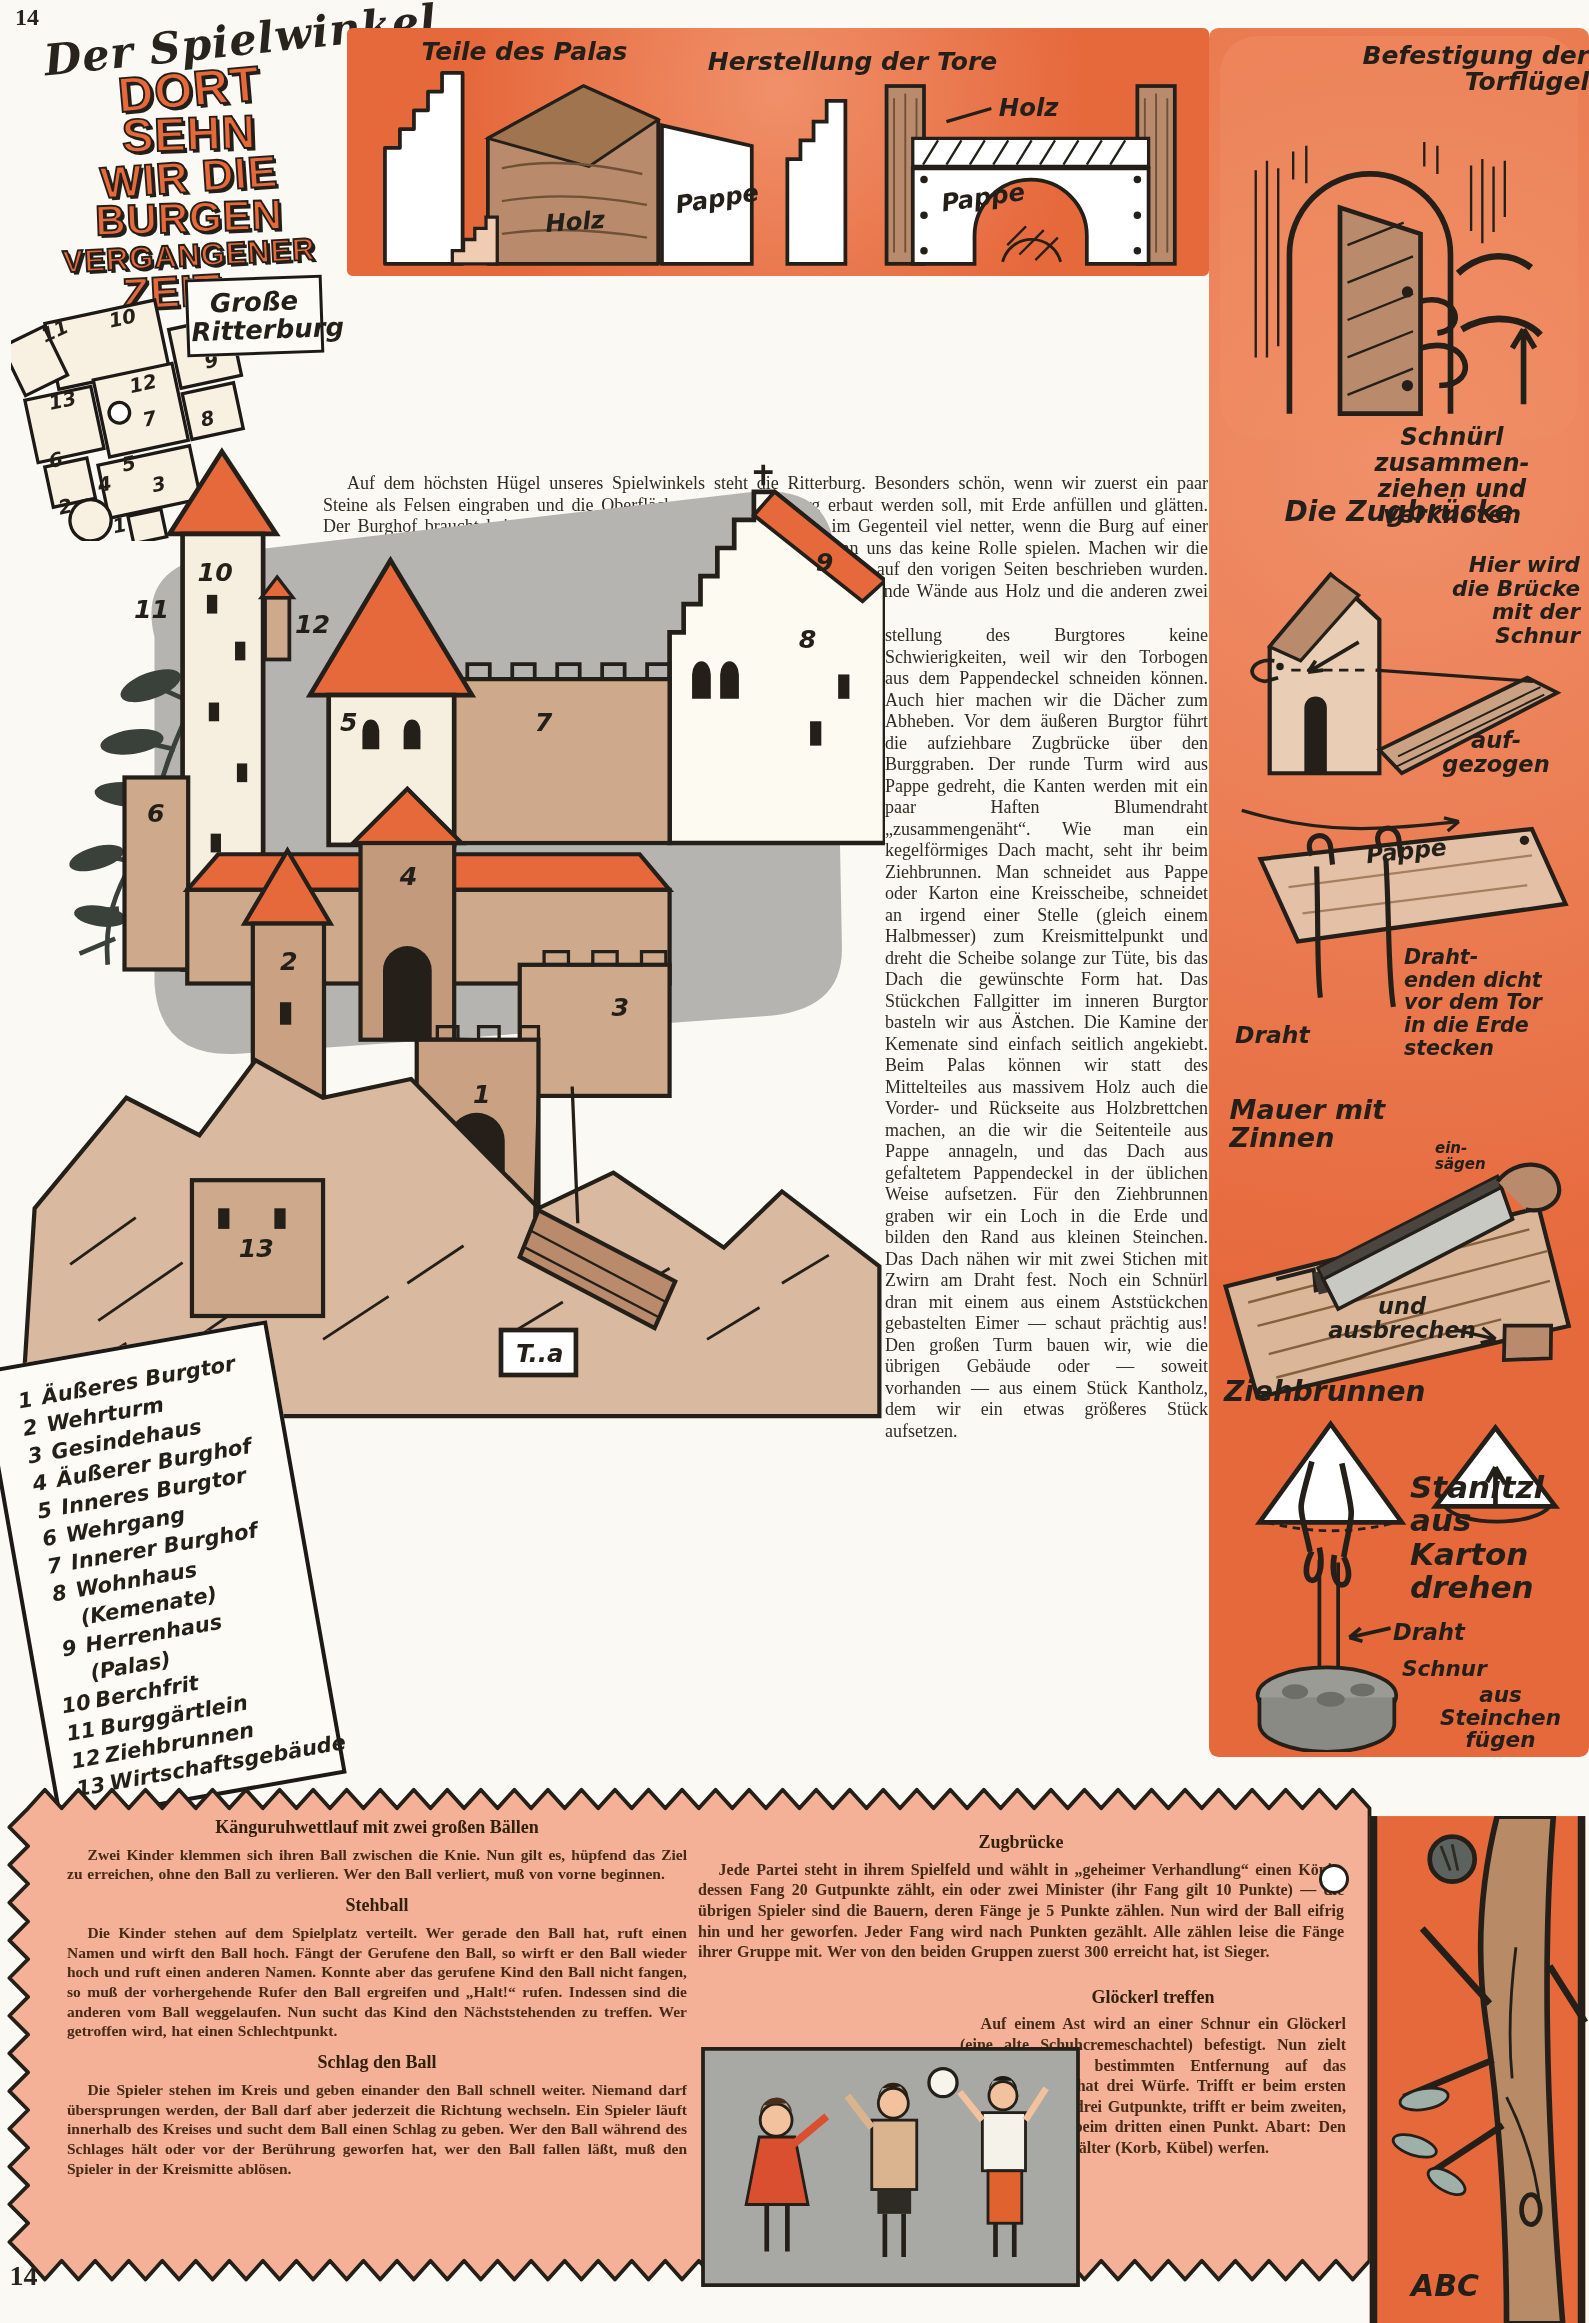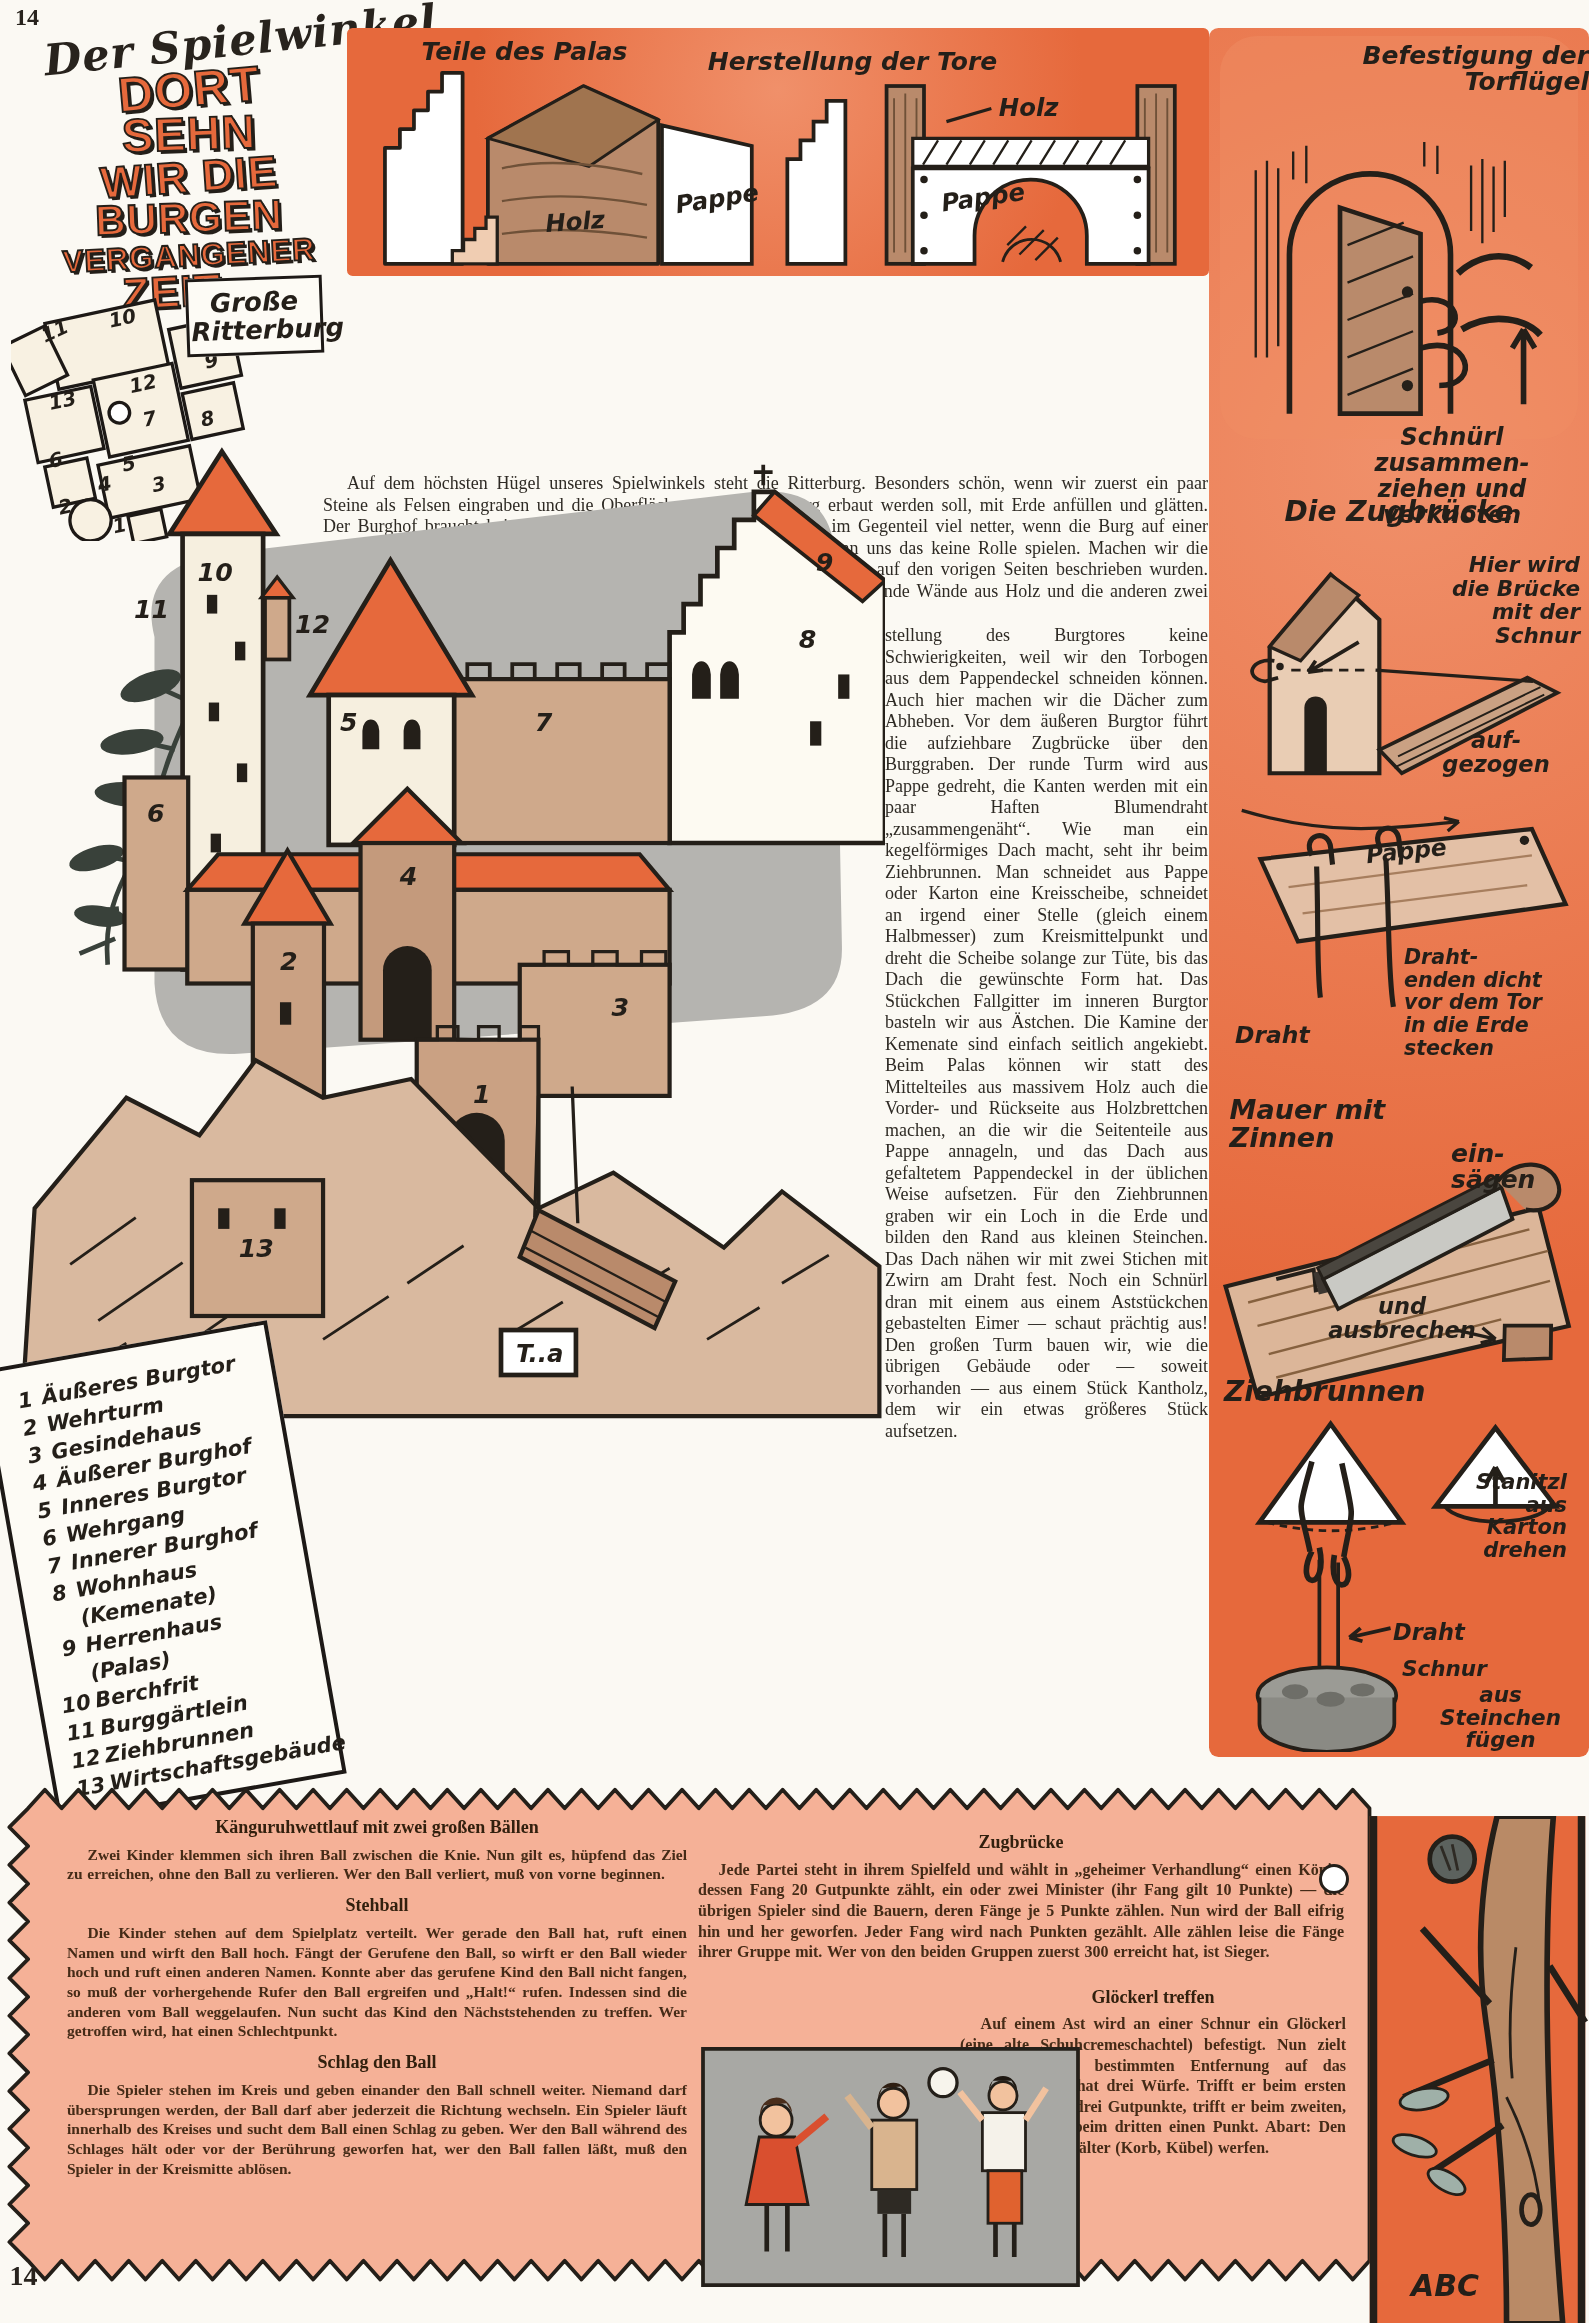--- a/index.html
+++ b/index.html
@@ -200,21 +200,21 @@
       <polygon points="6,168 340,84 372,210 40,286" fill="#dcb699" stroke="#241f19" stroke-width="4.5"></polygon>
       <path d="M30,185 l300,-78 M40,210 l310,-80 M52,240 l300,-78 M60,265 l240,-62" stroke="#86613f" stroke-width="2.5"></path>
       <path d="M60,160 l40,-10 2,22 38,-9 -2,-22 40,-10 2,22 38,-9" fill="none" stroke="#241f19" stroke-width="4"></path>
       <rect x="102" y="148" width="40" height="24" fill="#3d3731" transform="rotate(-14 122 160)"></rect>
       <polygon points="110,160 300,62 312,96 126,192" fill="#c9c9c4" stroke="#241f19" stroke-width="4"></polygon>
       <polygon points="110,160 300,62 296,50 104,148" fill="#4a463f" stroke="#241f19" stroke-width="3"></polygon>
       <path d="M296,56 c20,-26 56,-22 64,0 c8,20 -12,34 -34,30" fill="#b98a6b" stroke="#241f19" stroke-width="4.5"></path>
       <polygon points="300,216 348,204 356,238 308,252" fill="#b98a6b" stroke="#241f19" stroke-width="4" transform="rotate(14 328 228)"></polygon>
       <path d="M250,214 l44,10 M294,224 l-14,-12 M294,224 l-16,4" stroke="#241f19" stroke-width="3.5" fill="none"></path>
     </svg>
-    <div class="abs hand pre" style="left:242px;top:1113px;width:131px;font-size:25px;line-height:1.05;">ein-
+    <div class="abs hand pre" style="left:226px;top:1113px;width:131px;font-size:15px;line-height:1.05;">ein-
 sägen</div>
     <div class="abs hand pre" style="left:90px;top:1267px;width:206px;font-size:22.5px;line-height:1.05;text-align:center;">und
 ausbrechen</div>
 
     <div class="abs hand" style="left:15px;top:1347px;font-size:28px;">Ziehbrunnen</div>
 
     
     <svg class="abs" style="left:13px;top:1377px;" width="354" height="347" viewBox="0 0 378 370">
       <polygon points="40,125 116,20 192,125" fill="#ffffff" stroke="#241f19" stroke-width="5"></polygon>
       <path d="M48,125 q70,18 138,0" fill="none" stroke="#241f19" stroke-width="3" stroke-dasharray="8 6"></path>
@@ -223,21 +223,21 @@
       <path d="M292,66 v40 M292,66 l-9,16 M292,66 l9,16" stroke="#241f19" stroke-width="5" fill="none"></path>
       <path d="M96,60 c-16,60 -14,40 -2,96 M96,156 c-20,40 18,44 8,-4 M128,62 c14,66 12,44 2,100 M130,162 c18,36 -18,44 -10,-2" fill="none" stroke="#241f19" stroke-width="6"></path>
       <path d="M104,165 v130 M124,168 v128" stroke="#241f19" stroke-width="4"></path>
       <ellipse cx="112" cy="310" rx="74" ry="30" fill="#9b9b95" stroke="#241f19" stroke-width="4"></ellipse>
       <path d="M40,312 v28 a72,30 0 0 0 144,0 v-28" fill="#8a8a84" stroke="#241f19" stroke-width="4"></path>
       <ellipse cx="78" cy="306" rx="14" ry="8" fill="#6e6e68"></ellipse>
         <ellipse cx="116" cy="314" rx="15" ry="8" fill="#6e6e68"></ellipse>
         <ellipse cx="150" cy="304" rx="13" ry="7" fill="#6e6e68"></ellipse>
       <path d="M180,238 l-44,10 M136,248 l14,4 M136,248 l12,-10" stroke="#241f19" stroke-width="4" fill="none"></path>
     </svg>
-    <div class="abs hand pre" style="left:208px;top:1443px;width:150px;text-align:right;font-size:21px;line-height:1.08;">Stanitzl
+    <div class="abs hand pre" style="left:201px;top:1443px;width:150px;text-align:left;font-size:31px;line-height:1.08;">Stanitzl
 aus
 Karton
 drehen</div>
     <div class="abs hand" style="left:184px;top:1591px;font-size:22.5px;">Draht</div>
     <div class="abs hand" style="left:193px;top:1628px;font-size:21.5px;">Schnur</div>
     <div class="abs hand pre" style="left:221px;top:1656px;width:141px;text-align:center;font-size:21.5px;line-height:1.05;">aus
 Steinchen
 fügen</div>
   </div>
 

